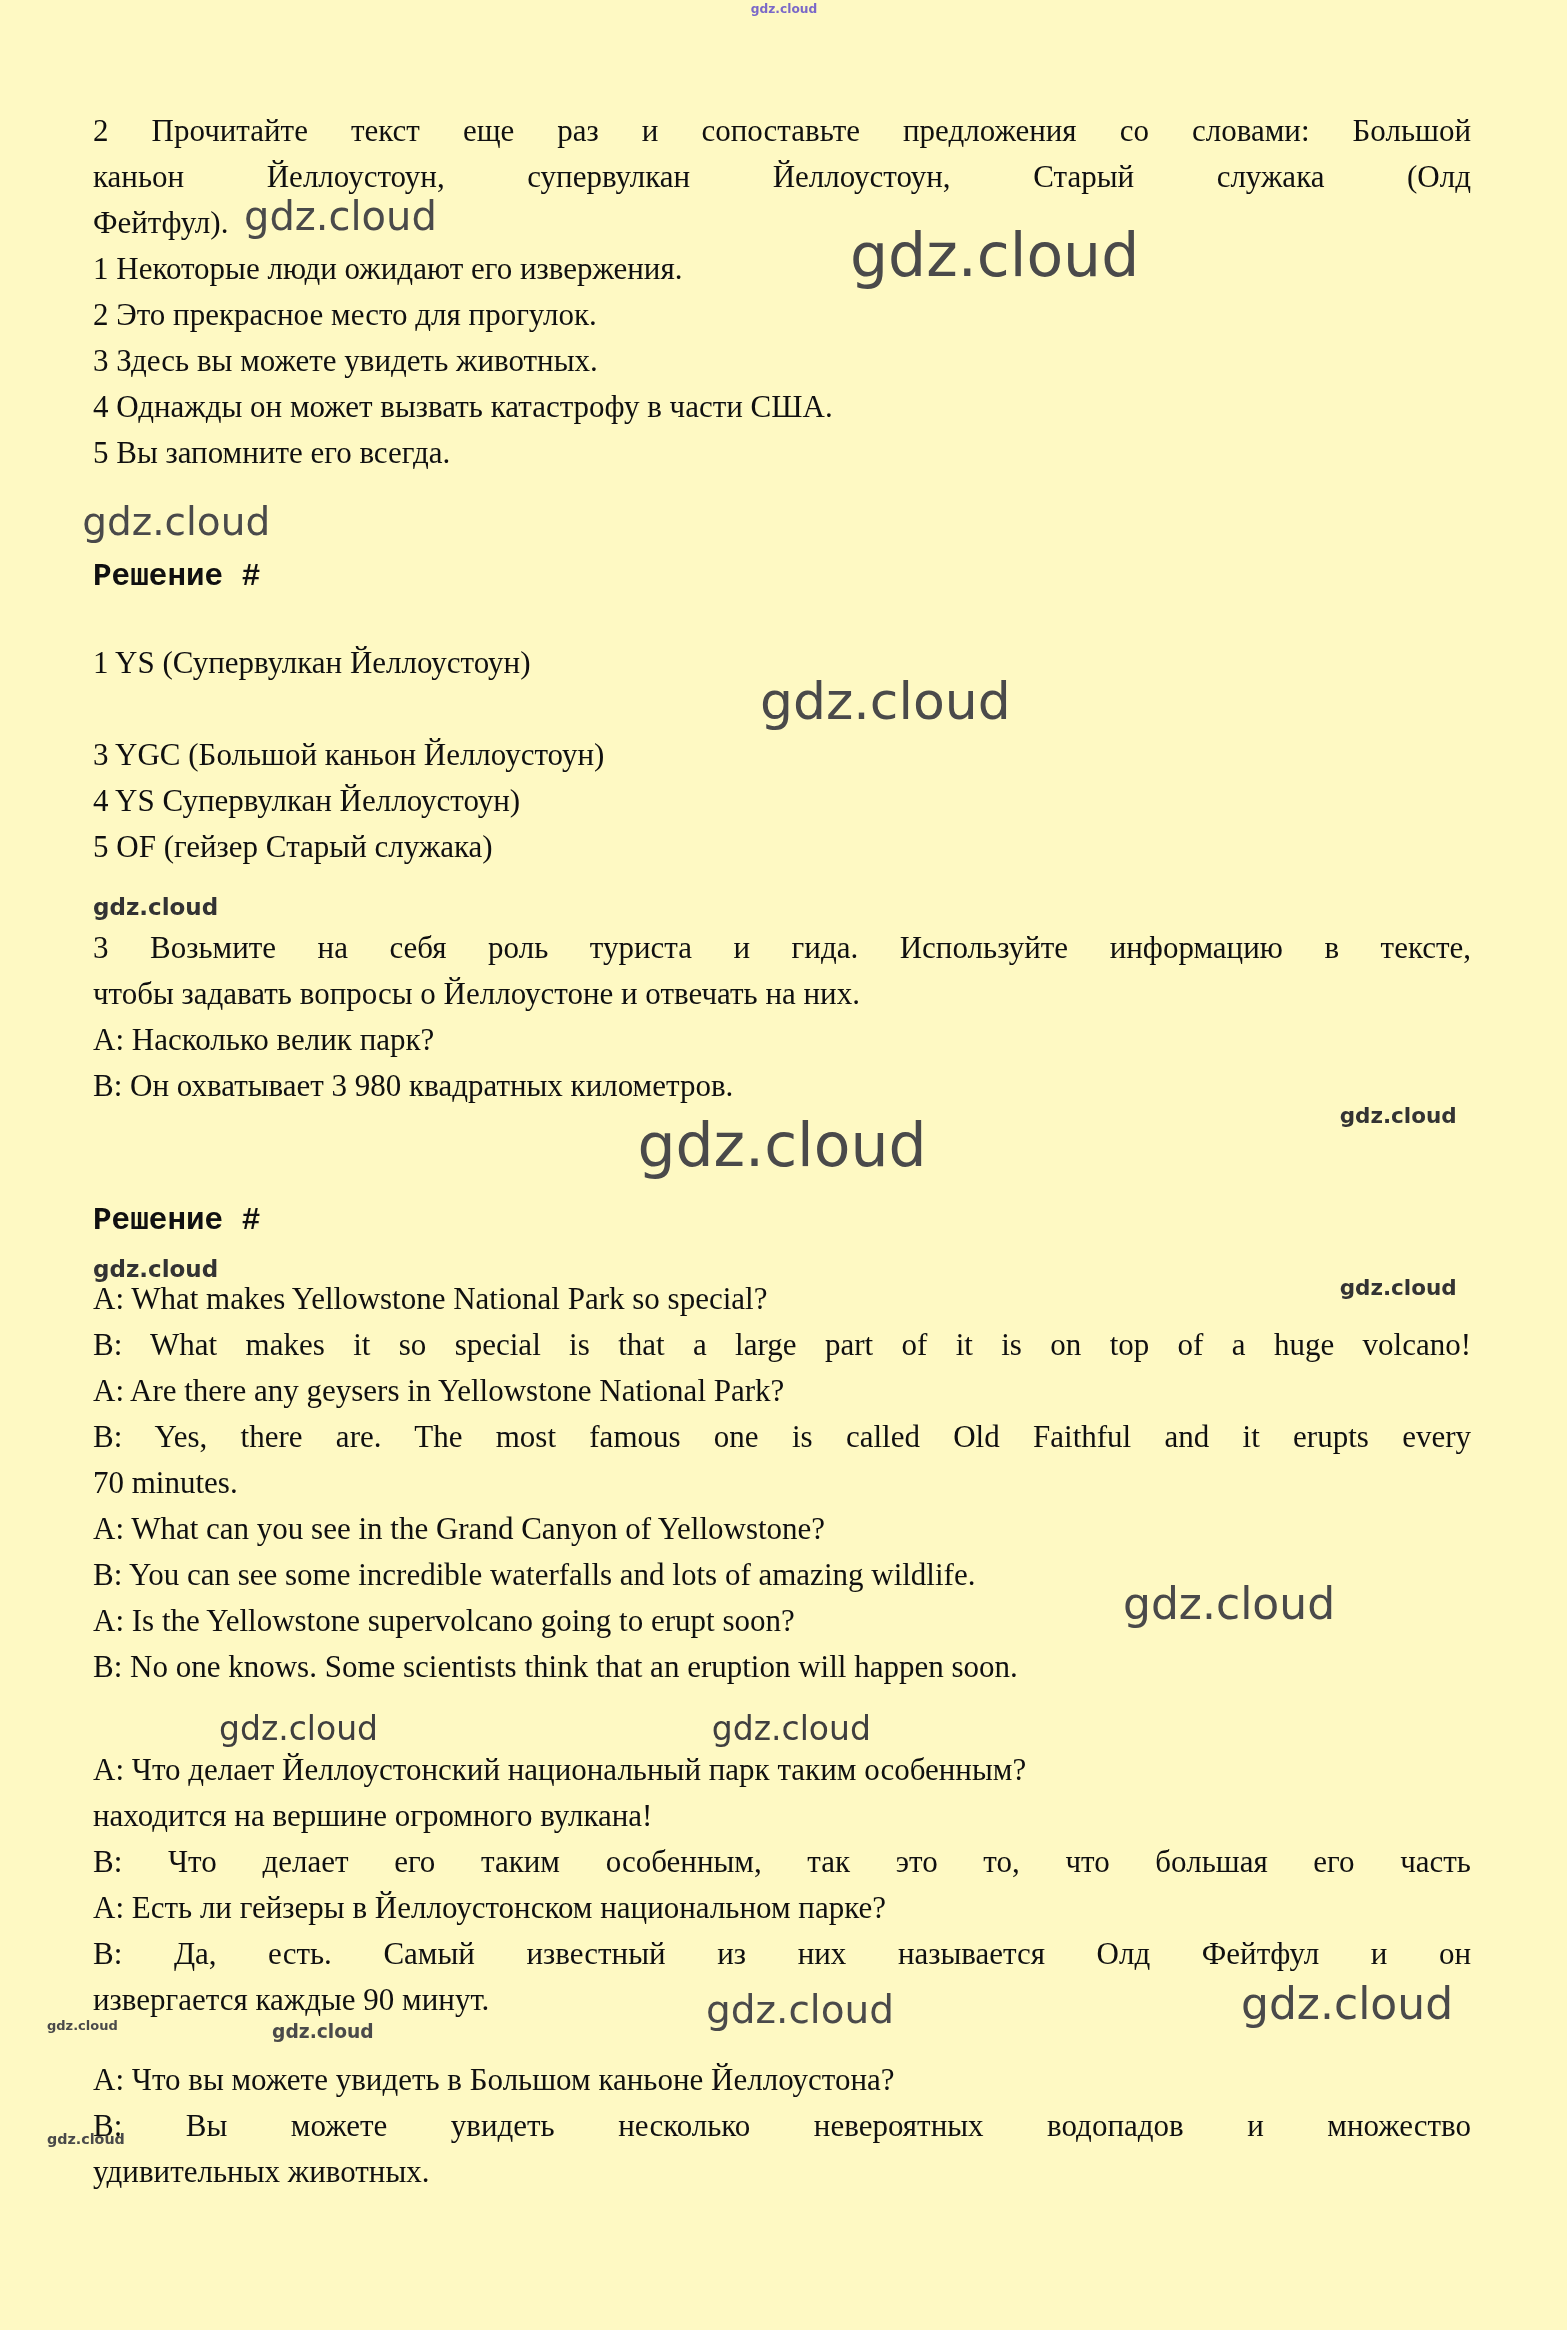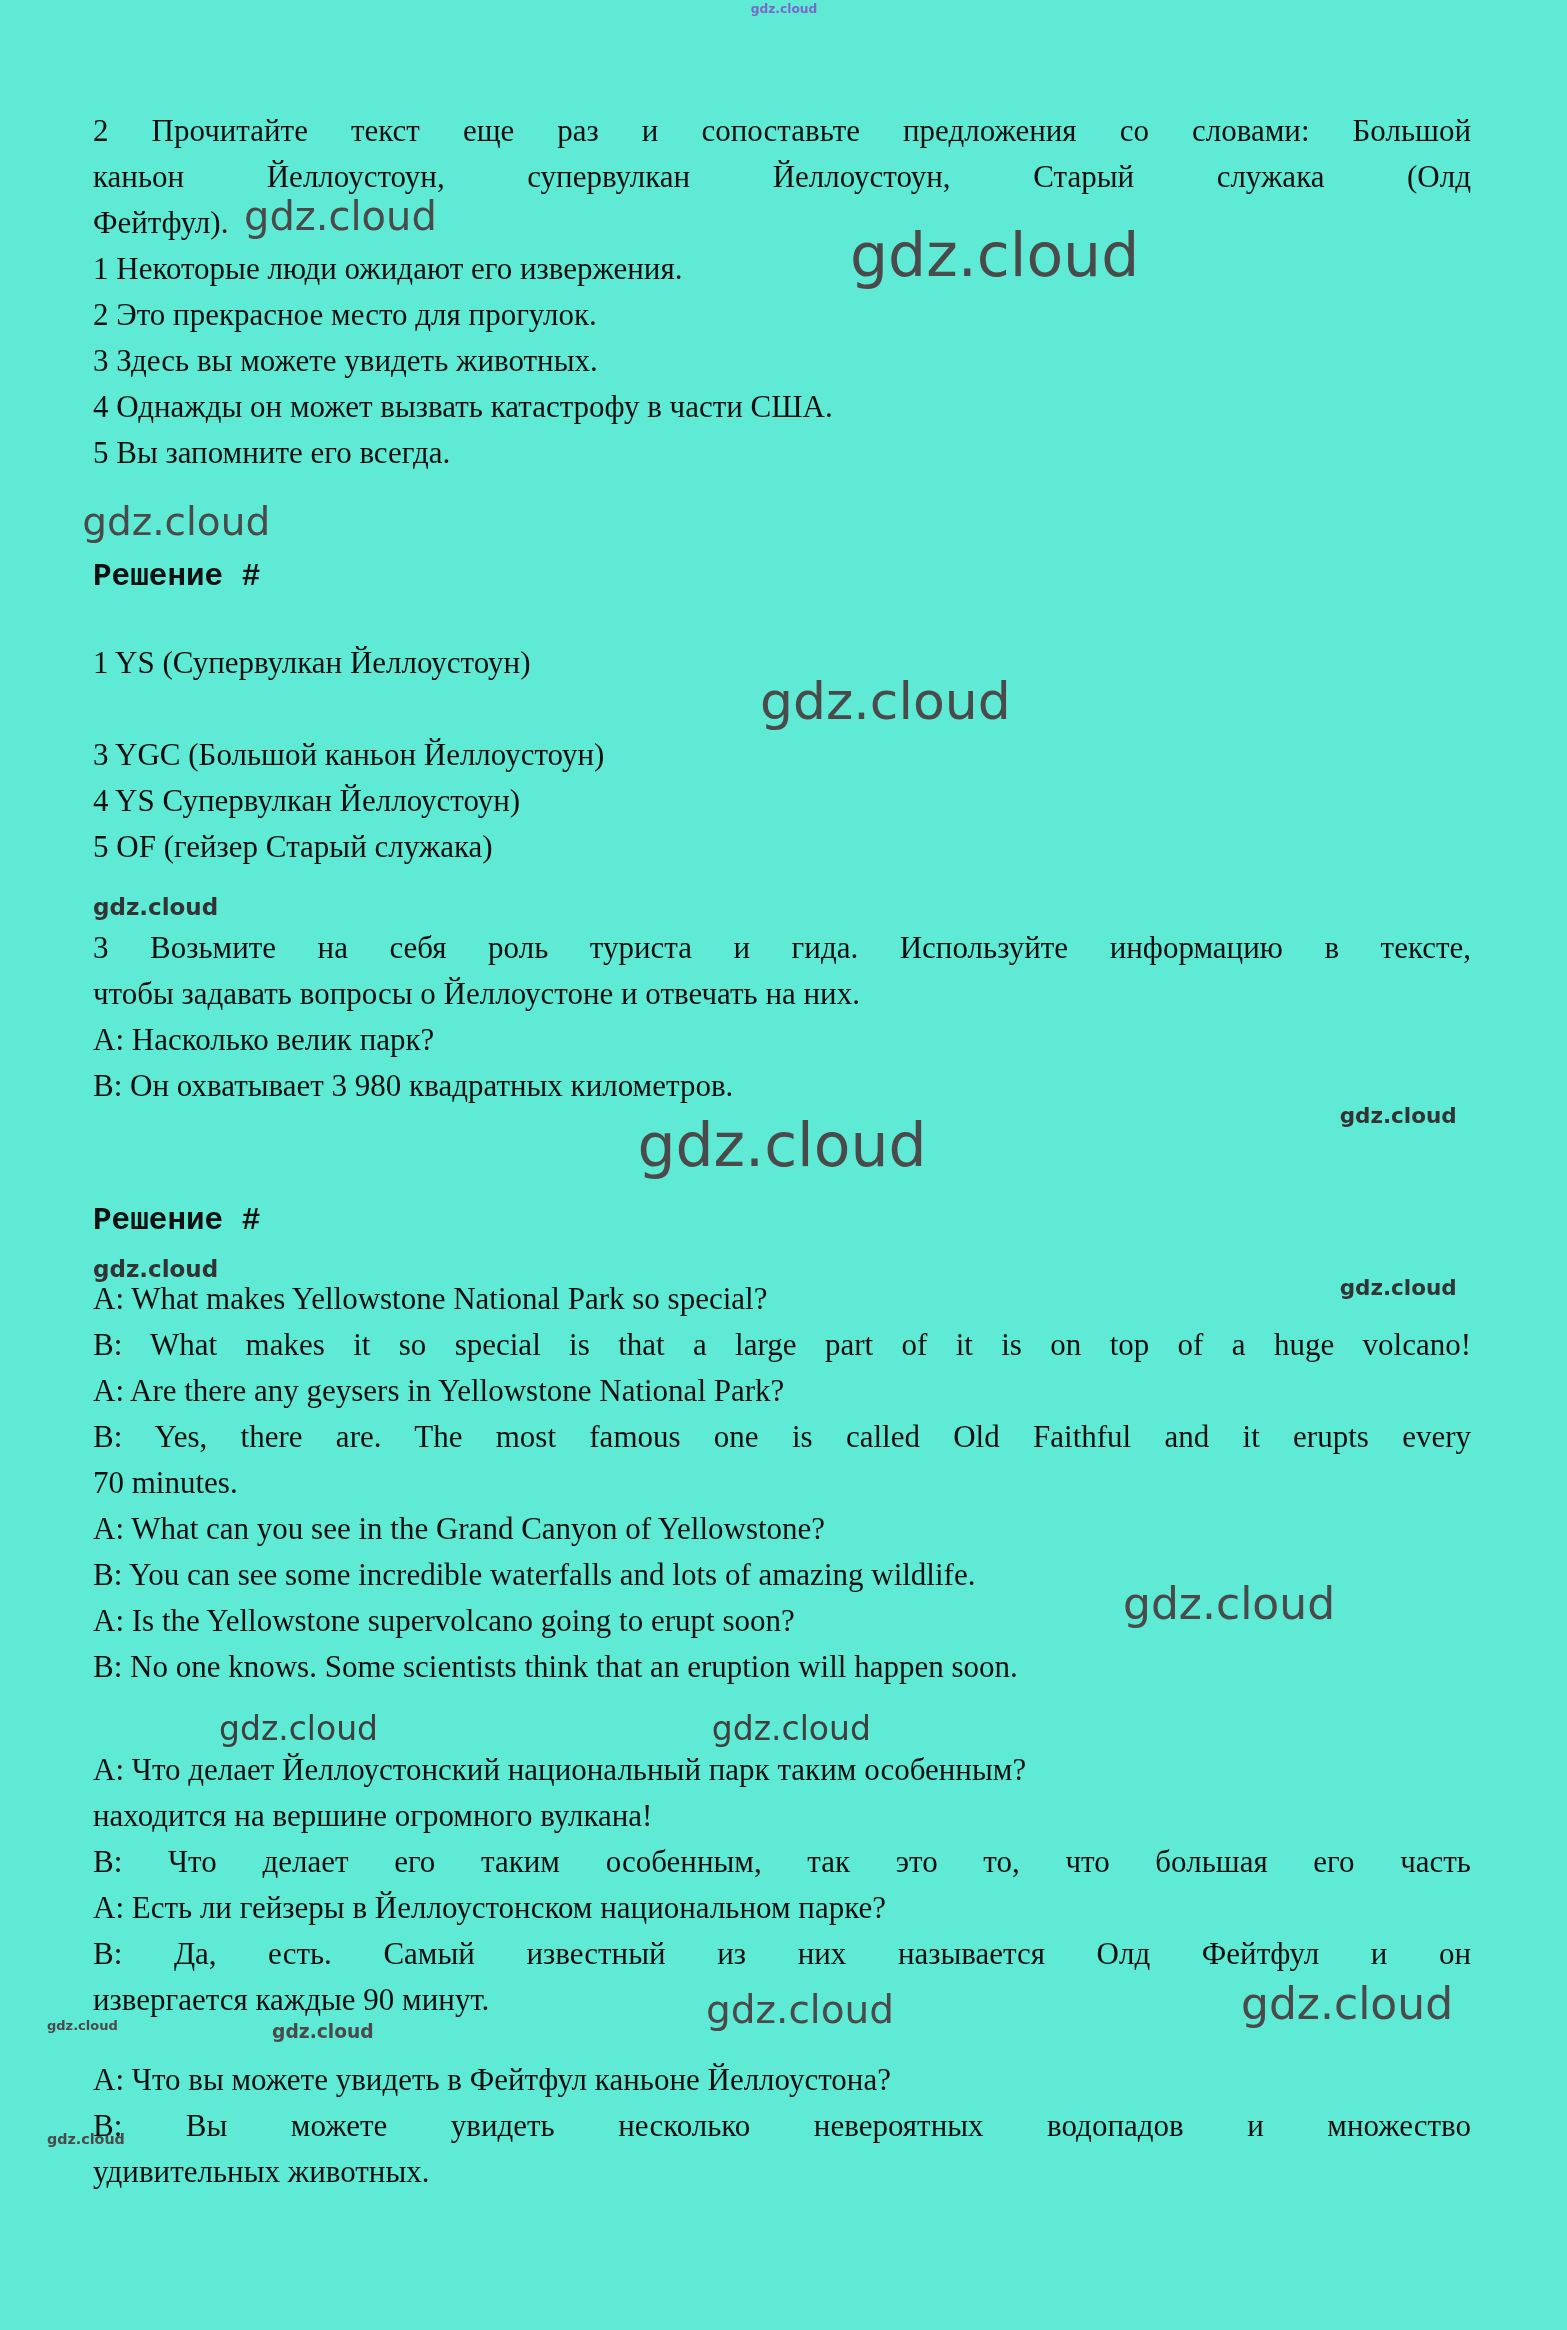--- a/index.html
+++ b/index.html
@@ -1,21 +1,21 @@
 <!DOCTYPE html>
 <html style="font-size:11.5px"><head>
 <meta charset="utf-8">
 <style>
   * { margin:0; padding:0; box-sizing:border-box; }
   html, body { background:#ffffff; }
   .page {
     position:relative;
     width:1568px;
     height:2330px;
-    background:#5eead4;
+    background:#fef9c3;
     font-family:"Liberation Serif","DejaVu Serif",serif;
     font-size:31px;
     line-height:46px;
     color:#101010;
     padding:108px 97px 0 93px;
     overflow:hidden;
   }
   .line { position:relative; min-height:46px; }
   .jl { text-align:justify; text-align-last:justify; }
   .heading { font-weight:bold;font-family:Liberation Mono, monospace; }
@@ -150,21 +150,21 @@
       <div class="line jl">B: Что делает его таким особенным, так это то, что большая его часть</div>
       <div class="line">A: Есть ли гейзеры в Йеллоустонском национальном парке?</div>
       <div class="line jl">B: Да, есть. Самый известный из них называется Олд Фейтфул и он</div>
       <div class="line">
         <span>извергается каждые 90 минут.</span>
         <span class="wm wm-ru-med">gdz.cloud</span>
         <span class="wm wm-ru-big">gdz.cloud</span>
         <span class="wm wm-ru-tiny">gdz.cloud</span>
         <span class="wm wm-ru-sm">gdz.cloud</span>
       </div>
-      <div class="line ru-gap">A: Что вы можете увидеть в Фейтфул каньоне Йеллоустона?</div>
+      <div class="line ru-gap">A: Что вы можете увидеть в Большом каньоне Йеллоустона?</div>
       <div class="line jl">B: Вы можете увидеть несколько невероятных водопадов и множество</div>
       <div class="line">
         <span>удивительных животных.</span>
         <span class="wm wm-rb3-tiny">gdz.cloud</span>
       </div>
     </div>
   </div>
 
 </div>
 

